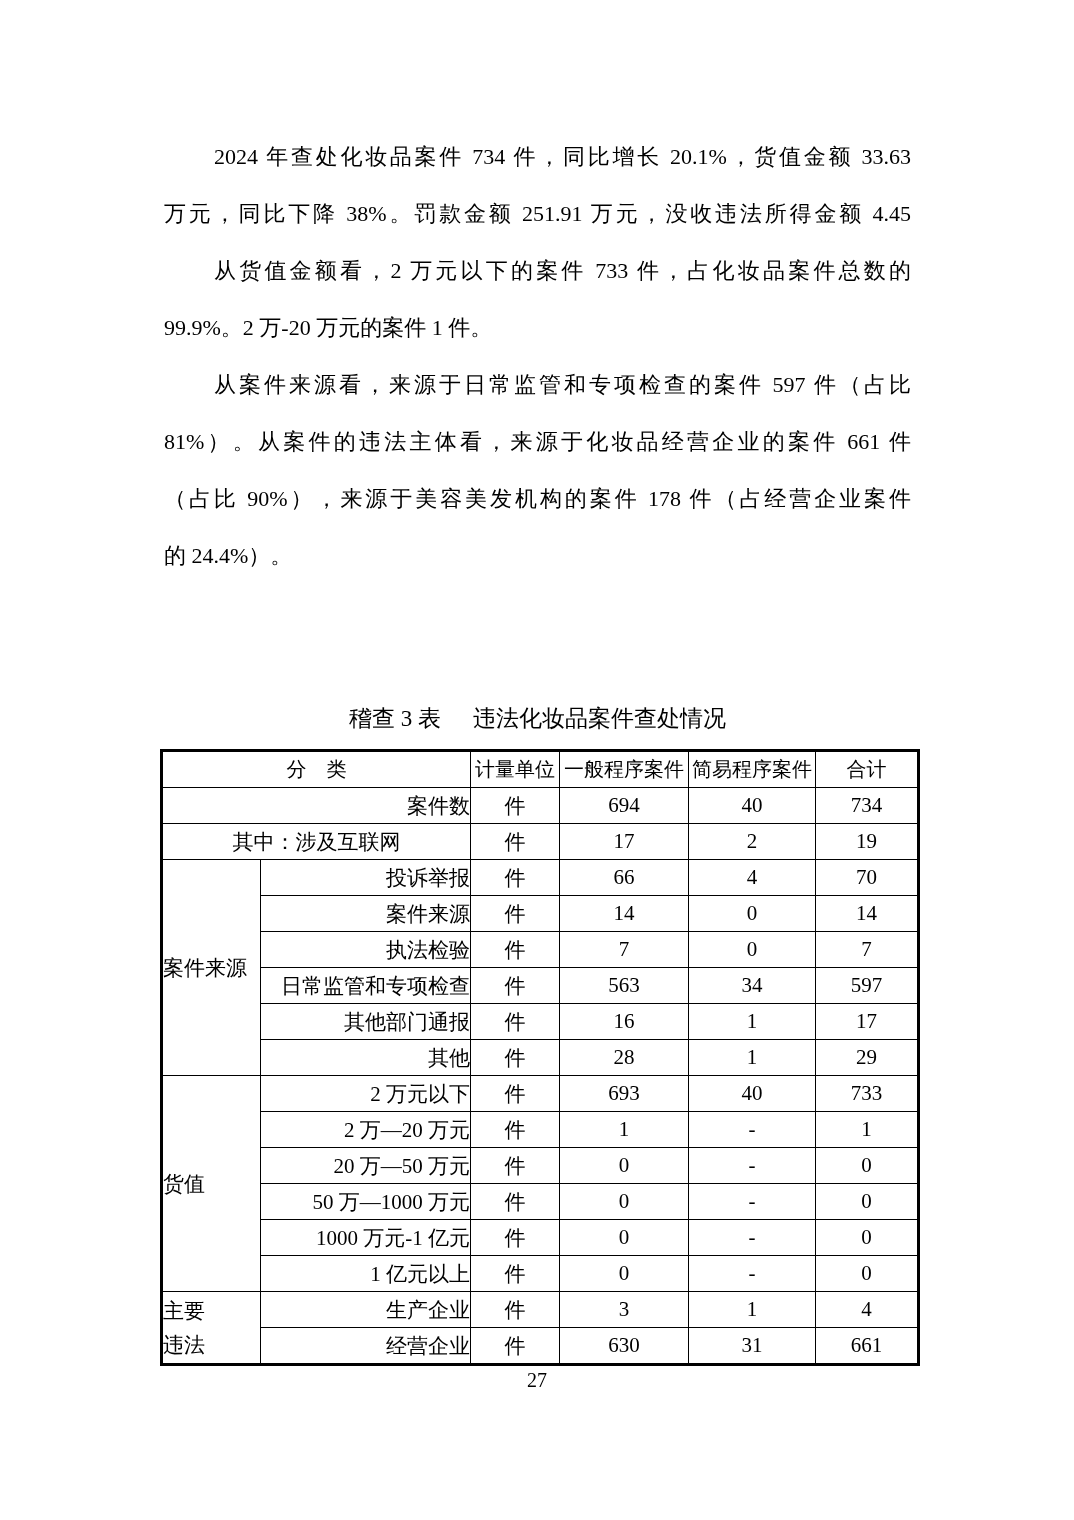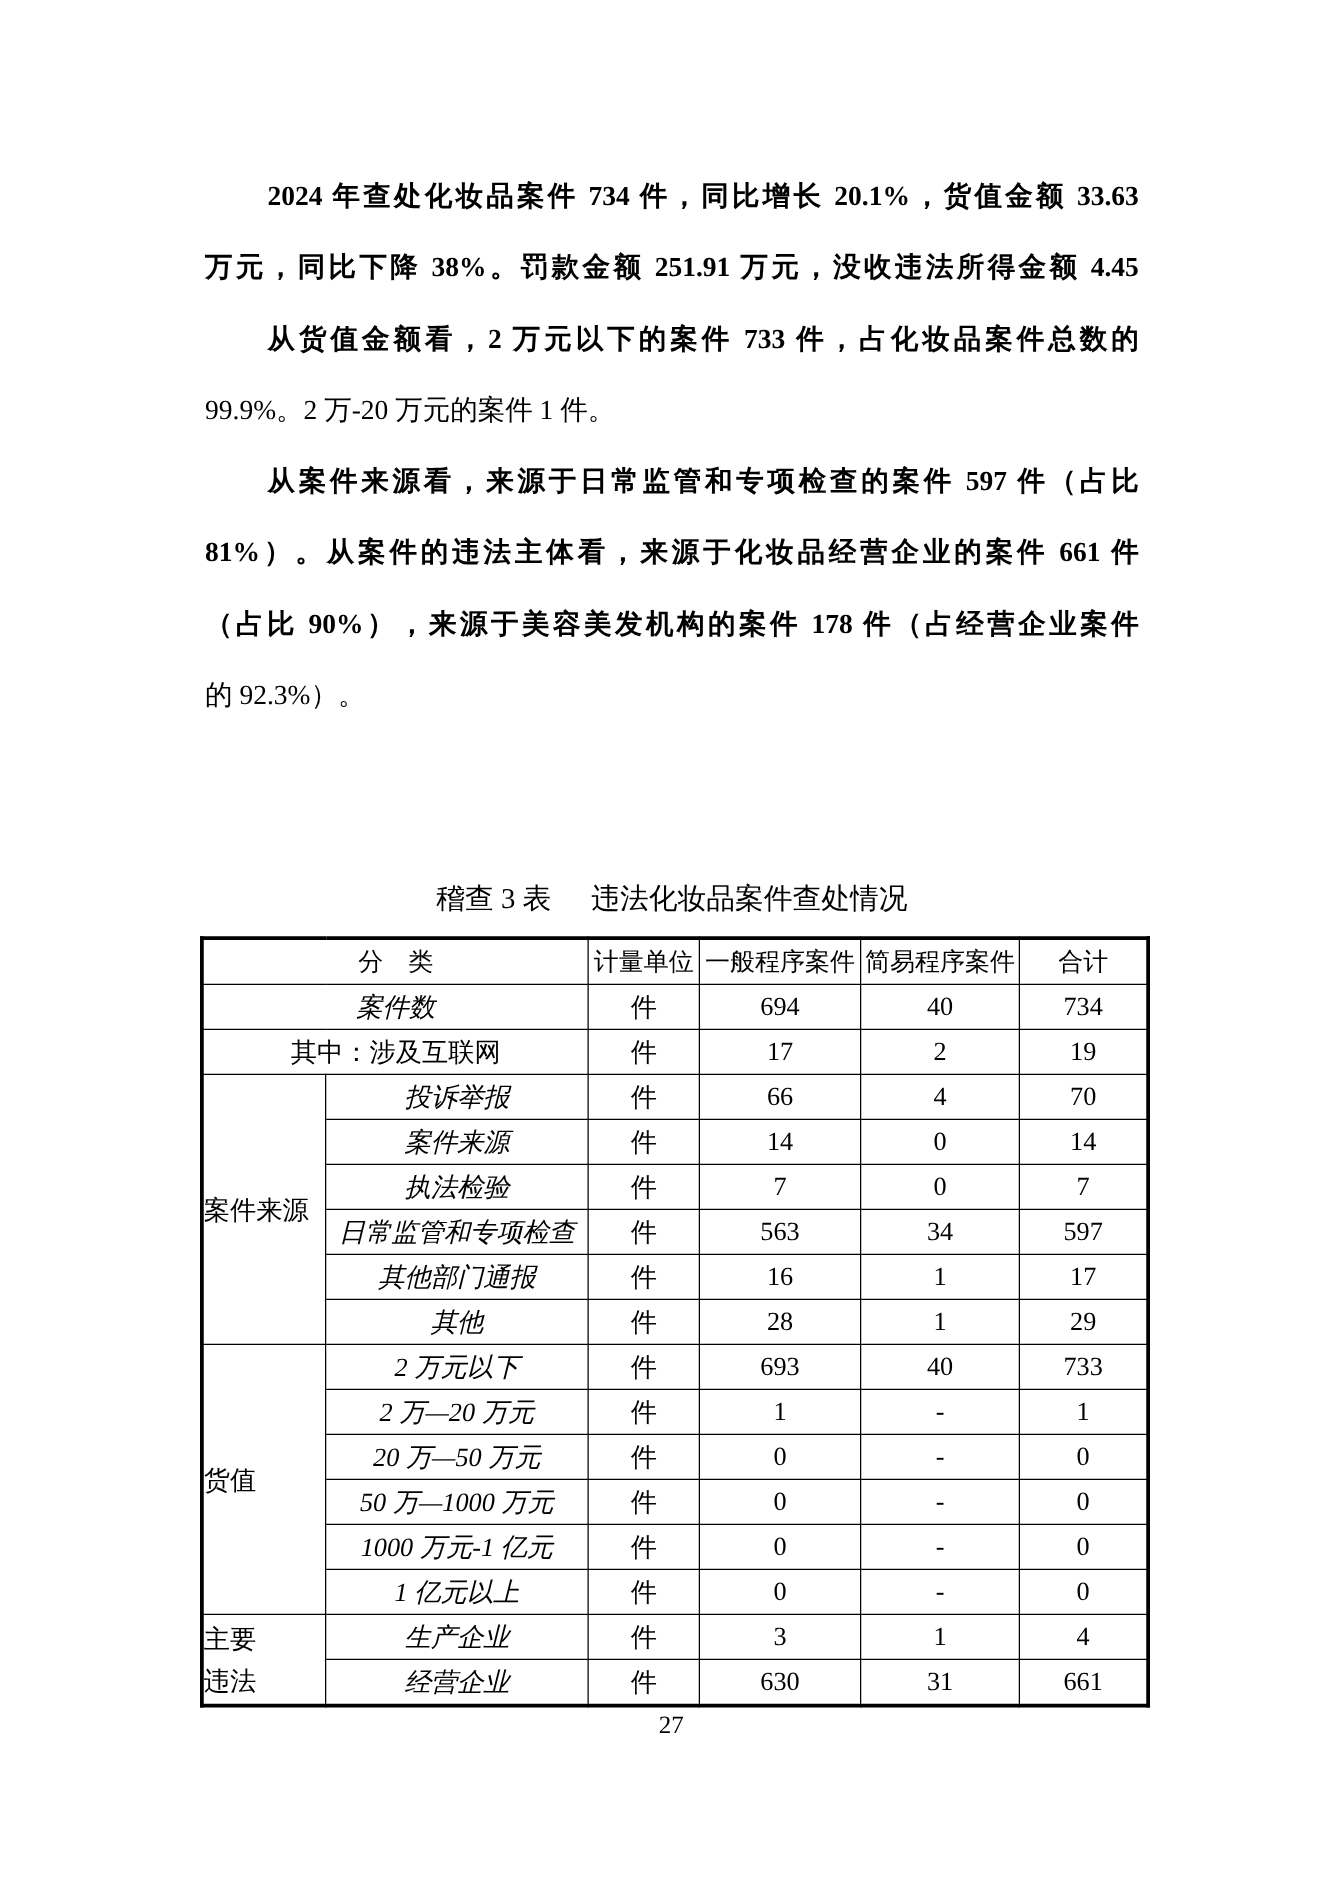--- a/index.html
+++ b/index.html
@@ -22,21 +22,20 @@
   }
   .tline {
     height: 57px;
     white-space: nowrap;
     text-align: left;
   }
   .tline.just {
     text-align: justify;
     text-align-last: justify;
     text-justify: inter-ideograph;
-    font-weight: bold;
   }
   .tline.ind { text-indent: 50px; }
   .table-title {
     position: absolute;
     left: 164px;
     top: 693px;
     width: 747px;
     height: 52px;
     line-height: 52px;
     text-align: center;
@@ -60,24 +59,23 @@
     height: 35px;
     vertical-align: middle;
     font-weight: normal;
     overflow: hidden;
   }
   table.cases th {
     font-size: 20px;
     white-space: nowrap;
   }
   td.lab {
-    text-align: center;
+    text-align: right;
     padding-left: 16px;
     white-space: nowrap;
-    font-style: italic;
   }
   td.cen { text-align: center; }
   td.group {
     text-align: left;
     white-space: pre-line;
     line-height: 34px;
   }
   .page-number {
     position: absolute;
     left: 0;
@@ -94,21 +92,21 @@
 <div class="page">
 
   <div class="text-block" id="body-text">
       <div class="tline just ind">2024 年查处化妆品案件 734 件，同比增长 20.1%，货值金额 33.63</div>
       <div class="tline just">万元，同比下降 38%。罚款金额 251.91 万元，没收违法所得金额 4.45</div>
       <div class="tline just ind">从货值金额看，2 万元以下的案件 733 件，占化妆品案件总数的</div>
       <div class="tline">99.9%。2 万-20 万元的案件 1 件。</div>
       <div class="tline just ind">从案件来源看，来源于日常监管和专项检查的案件 597 件（占比</div>
       <div class="tline just">81%）。从案件的违法主体看，来源于化妆品经营企业的案件 661 件</div>
       <div class="tline just">（占比 90%），来源于美容美发机构的案件 178 件（占经营企业案件</div>
-      <div class="tline">的 92.3%）。</div>
+      <div class="tline">的 24.4%）。</div>
     </div>
 
   <div class="table-title"><span>稽查 3 表</span><span class="title-gap"></span><span>违法化妆品案件查处情况</span></div>
 
   <table class="cases" id="cases-table">
       <colgroup>
         <col style="width: 99px;">
         <col style="width: 210px;">
         <col style="width: 89px;">
         <col style="width: 129px;">

